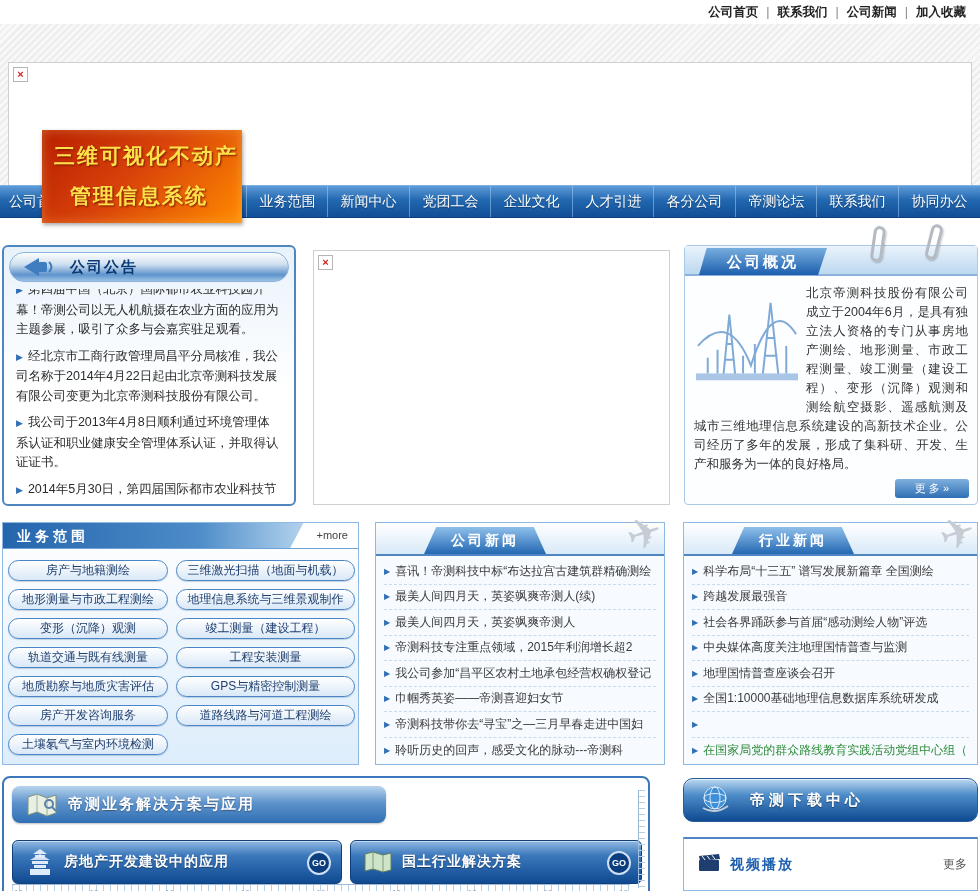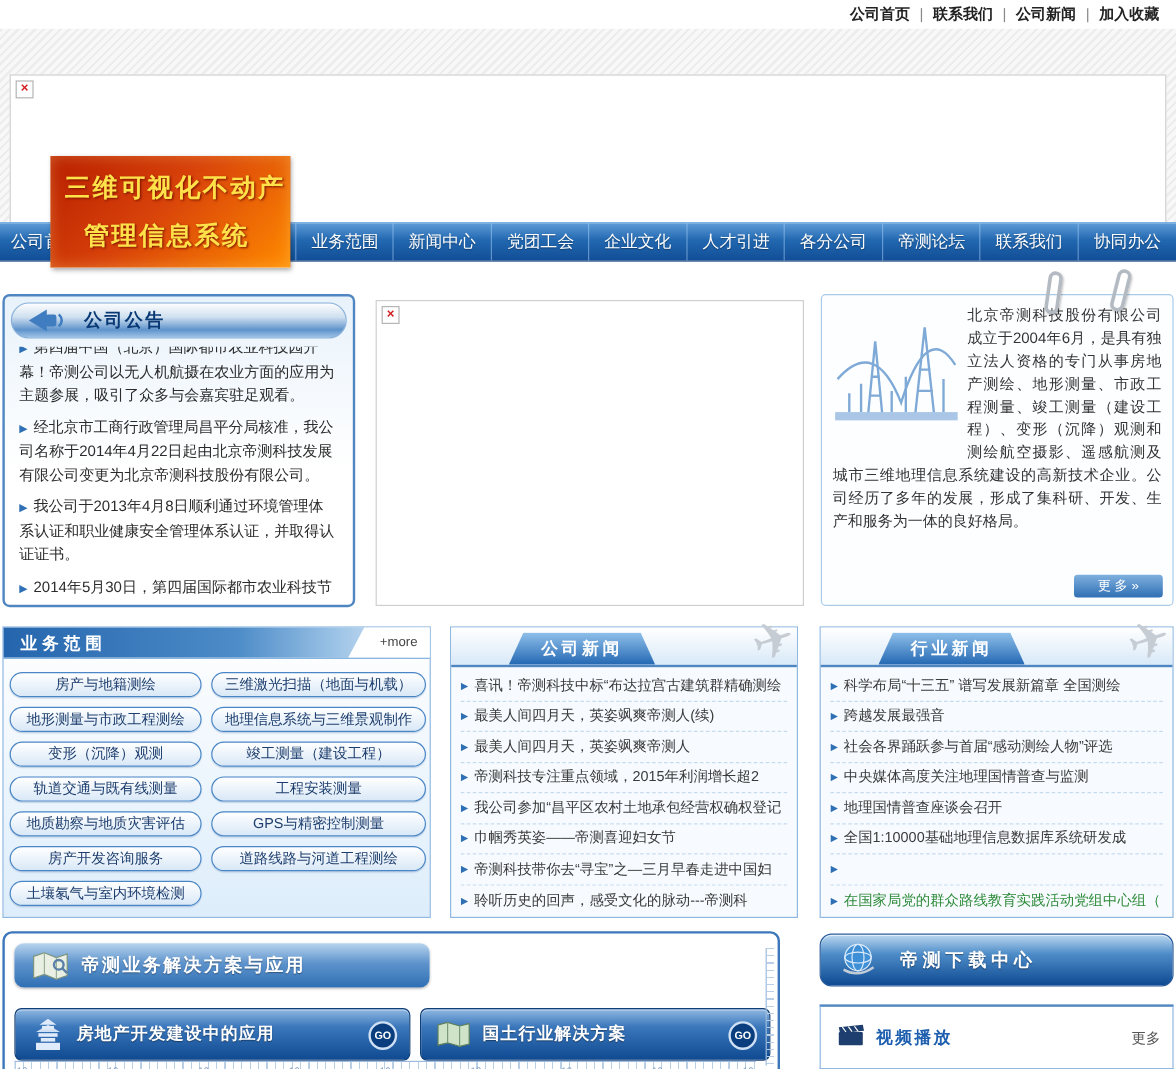--- a/index.html
+++ b/index.html
@@ -119,21 +119,21 @@
   .news ul { list-style:none; padding:3px 8px 0 8px; }
   .news li { height:25.5px; display:flex; align-items:center; font-size:12px; color:#3a3a3a;
              border-bottom:1px dashed #c7dbef; white-space:nowrap; overflow:hidden; cursor:pointer; }
   .news li:last-child { border-bottom:none; }
   .news li.green span.txt { color:#2e8b3a; }
   .news li span.txt { overflow:hidden; text-overflow:clip; }
 
   
   .sol { position:absolute; top:776px; left:2px; width:648px; height:140px;
          border:2px solid #3c77bb; border-radius:8px 8px 0 0; background:#fff; }
-  .sol-head { position:absolute; top:8px; left:8px; width:346px; height:37px; border-radius:8px;
+  .sol-head { position:absolute; top:8px; left:8px; width:374px; height:37px; border-radius:8px;
               background:linear-gradient(180deg,#b7d4ee 0%, #5e93cc 45%, #2f6fb4 100%);
               display:flex; align-items:center; gap:10px; padding-left:14px;
               box-shadow:0 1px 2px rgba(0,0,0,.25); }
   .sol-head .ttl { color:#fff; font-size:15px; font-weight:bold; letter-spacing:2px;
                    text-shadow:0 1px 1px rgba(0,0,0,.35); }
   .sol-btn { position:absolute; top:62px; height:44px; border-radius:6px; cursor:pointer;
              background:linear-gradient(180deg,#8fb8e2 0%, #3b77bb 35%, #0f4a92 100%);
              border:1px solid #123f78; box-shadow:inset 0 1px 0 rgba(255,255,255,.5);
              display:flex; align-items:center; }
   .sol-btn.b1 { left:8px; width:330px; }
@@ -229,20 +229,23 @@
   </div>
 
   <div class="broken-mid">
     <span class="broken-ico">×</span>
   </div>
 
   <div class="clip clip1"></div>
   <div class="clip clip2"></div>
 
   <div class="ov">
+    <div class="ov-head">
+      <div class="ov-tab">公司概况</div>
+    </div>
     <div class="ov-body">
       <svg width="106" height="112" viewBox="0 0 108 112">
         <g stroke="#7fa9d6" fill="none" stroke-width="2">
           <path d="M30 90 L36 28 L42 90 M33 58 h7 M31 74 h10"></path>
           <path d="M70 90 L78 16 L86 90 M74 52 h9 M72 70 h13"></path>
           <path d="M4 60 Q36 24 58 80 Q80 10 104 48"></path>
           <path d="M14 72 v16 M24 64 v24 M50 70 v18 M62 58 v30 M94 60 v28"></path>
         </g>
         <rect x="2" y="88" width="104" height="7" fill="#a9c6e6"></rect>
       </svg>

